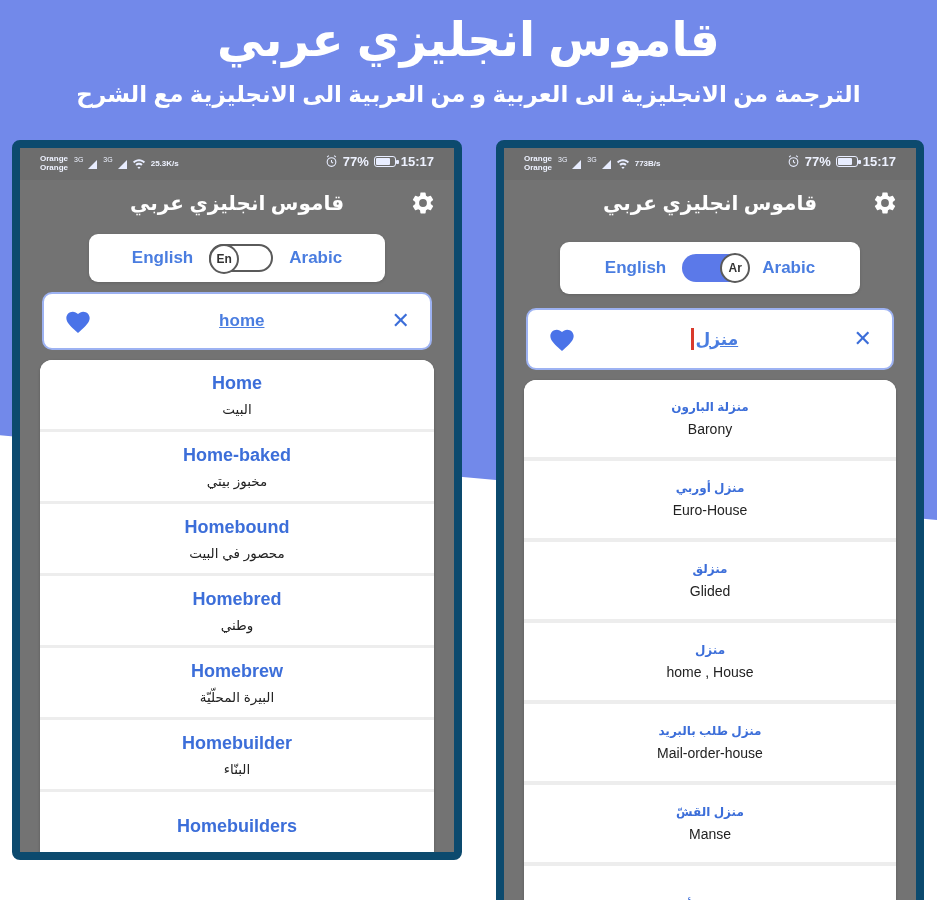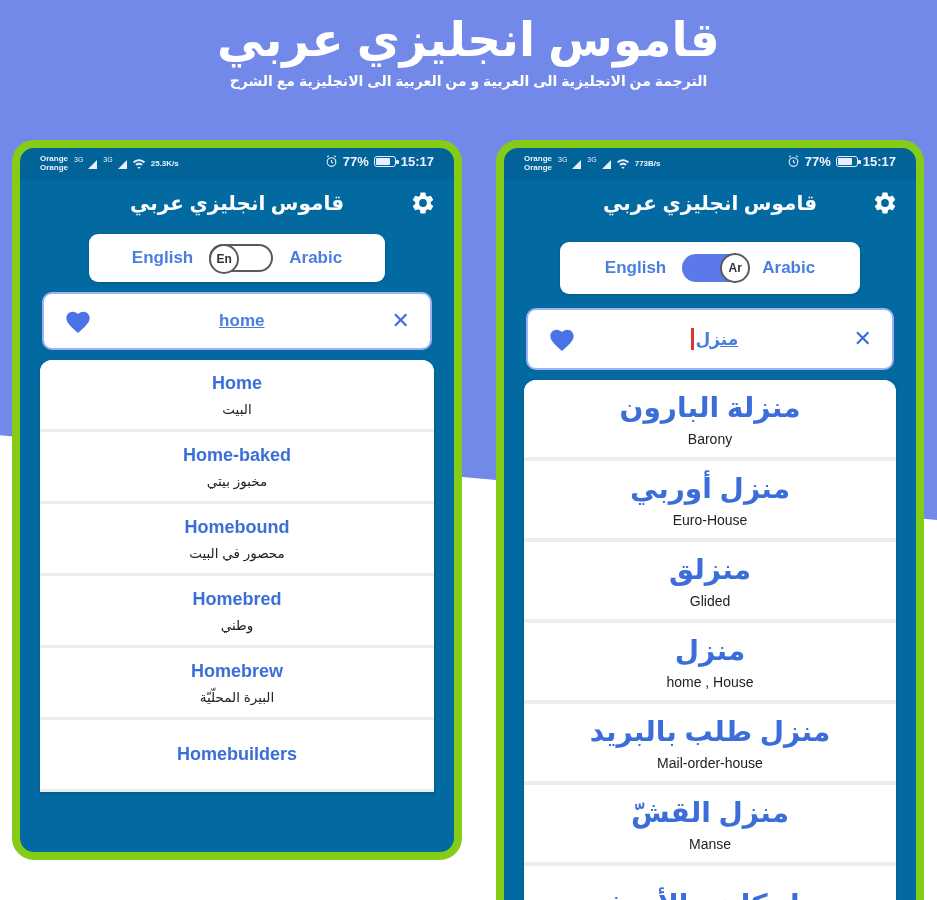--- a/index.html
+++ b/index.html
@@ -8,25 +8,25 @@
 
   .canvas { position:relative; width:937px; height:900px; overflow:hidden; background:#ffffff; margin:0 auto; }
 
   
   .hero-bg { position:absolute; left:0; top:0; width:937px; height:520px;
              background:#7289ea;
              clip-path:polygon(0 0, 100% 0, 100% 100%, 0 83.7%); }
 
   .hero { position:absolute; left:0; top:0; width:937px; text-align:center; color:#fff; }
   .hero-title { margin-top:12px; font-size:47px; font-weight:800; letter-spacing:0; }
-  .hero-subtitle { margin-top:6px; font-size:14px; font-weight:700; }
-
-  
-  .phone { position:absolute; background:#0369a1; border:8px solid #84cc16;
-           border-radius:22px; overflow:hidden; }
+  .hero-subtitle { margin-top:14px; font-size:23px; font-weight:700; }
+
+  
+  .phone { position:absolute; background:#737373; border:8px solid #0c4a6e;
+           border-radius:8px; overflow:hidden; }
   .phone--left  { left:12px;  top:140px; width:450px; height:720px; }
   .phone--right { left:496px; top:140px; width:428px; height:800px; }
 
   
   .statusbar { display:flex; justify-content:space-between; align-items:flex-start;
                padding:6px 20px 0 20px; height:32px; color:#eef2ff; background:rgba(0,0,0,0.05); }
   .sb-left { display:flex; align-items:center; gap:5px; }
   .carrier { display:flex; flex-direction:column; font-size:8px; line-height:9px; font-weight:700; }
   .sig { width:0; height:0; border-left:9px solid transparent; border-bottom:9px solid #e8edff; position:relative; top:1px; }
   .net-lbl { font-size:7px; position:relative; top:-4px; margin-left:1px; }
@@ -69,21 +69,21 @@
   .caret { display:inline-block; width:3px; height:22px; background:#d93a2b; margin-right:1px; }
   .clear-btn { color:#3c6ed9; font-size:22px; font-weight:700; flex:0 0 auto; cursor:pointer; line-height:1; }
 
   
   .results { background:#ffffff; border-radius:12px 12px 0 0; margin:10px 20px 0 20px;
              overflow:hidden; box-shadow:0 1px 3px rgba(0,0,0,0.2); }
   .row { min-height:72px; display:flex; flex-direction:column; align-items:center; justify-content:center;
          gap:7px; border-bottom:3px solid #ededed; padding:8px 6px; background:#fff; cursor:pointer; }
   .phone--right .row { min-height:81px; border-bottom-width:4px; }
   .row-term { color:#3c6ed9; font-size:18px; font-weight:700; }
-  .phone--right .row-term { font-size:28px; }
+  .phone--right .row-term { font-size:12px; }
   .row-trans { color:#222222; font-size:13.5px; font-weight:400; }
   .phone--right .row-trans { font-size:14px; }
 </style>
 </head>
 <body>
 
 <div class="canvas">
   <div class="hero-bg"></div>
 
   <div class="hero">
@@ -175,20 +175,24 @@
         <div class="row">
           <div class="row-term">Homebred</div>
           <div class="row-trans">وطني</div>
         </div>
 
         <div class="row">
           <div class="row-term">Homebrew</div>
           <div class="row-trans">البيرة المحلّيّة</div>
         </div>
 
+        <div class="row">
+          <div class="row-term">Homebuilder</div>
+          <div class="row-trans">البنّاء</div>
+        </div>
 
         <div class="row">
           <div class="row-term">Homebuilders</div>
 
         </div>
       </div>
   </div>
 
   <div class="phone phone--right">
     <div class="statusbar">

